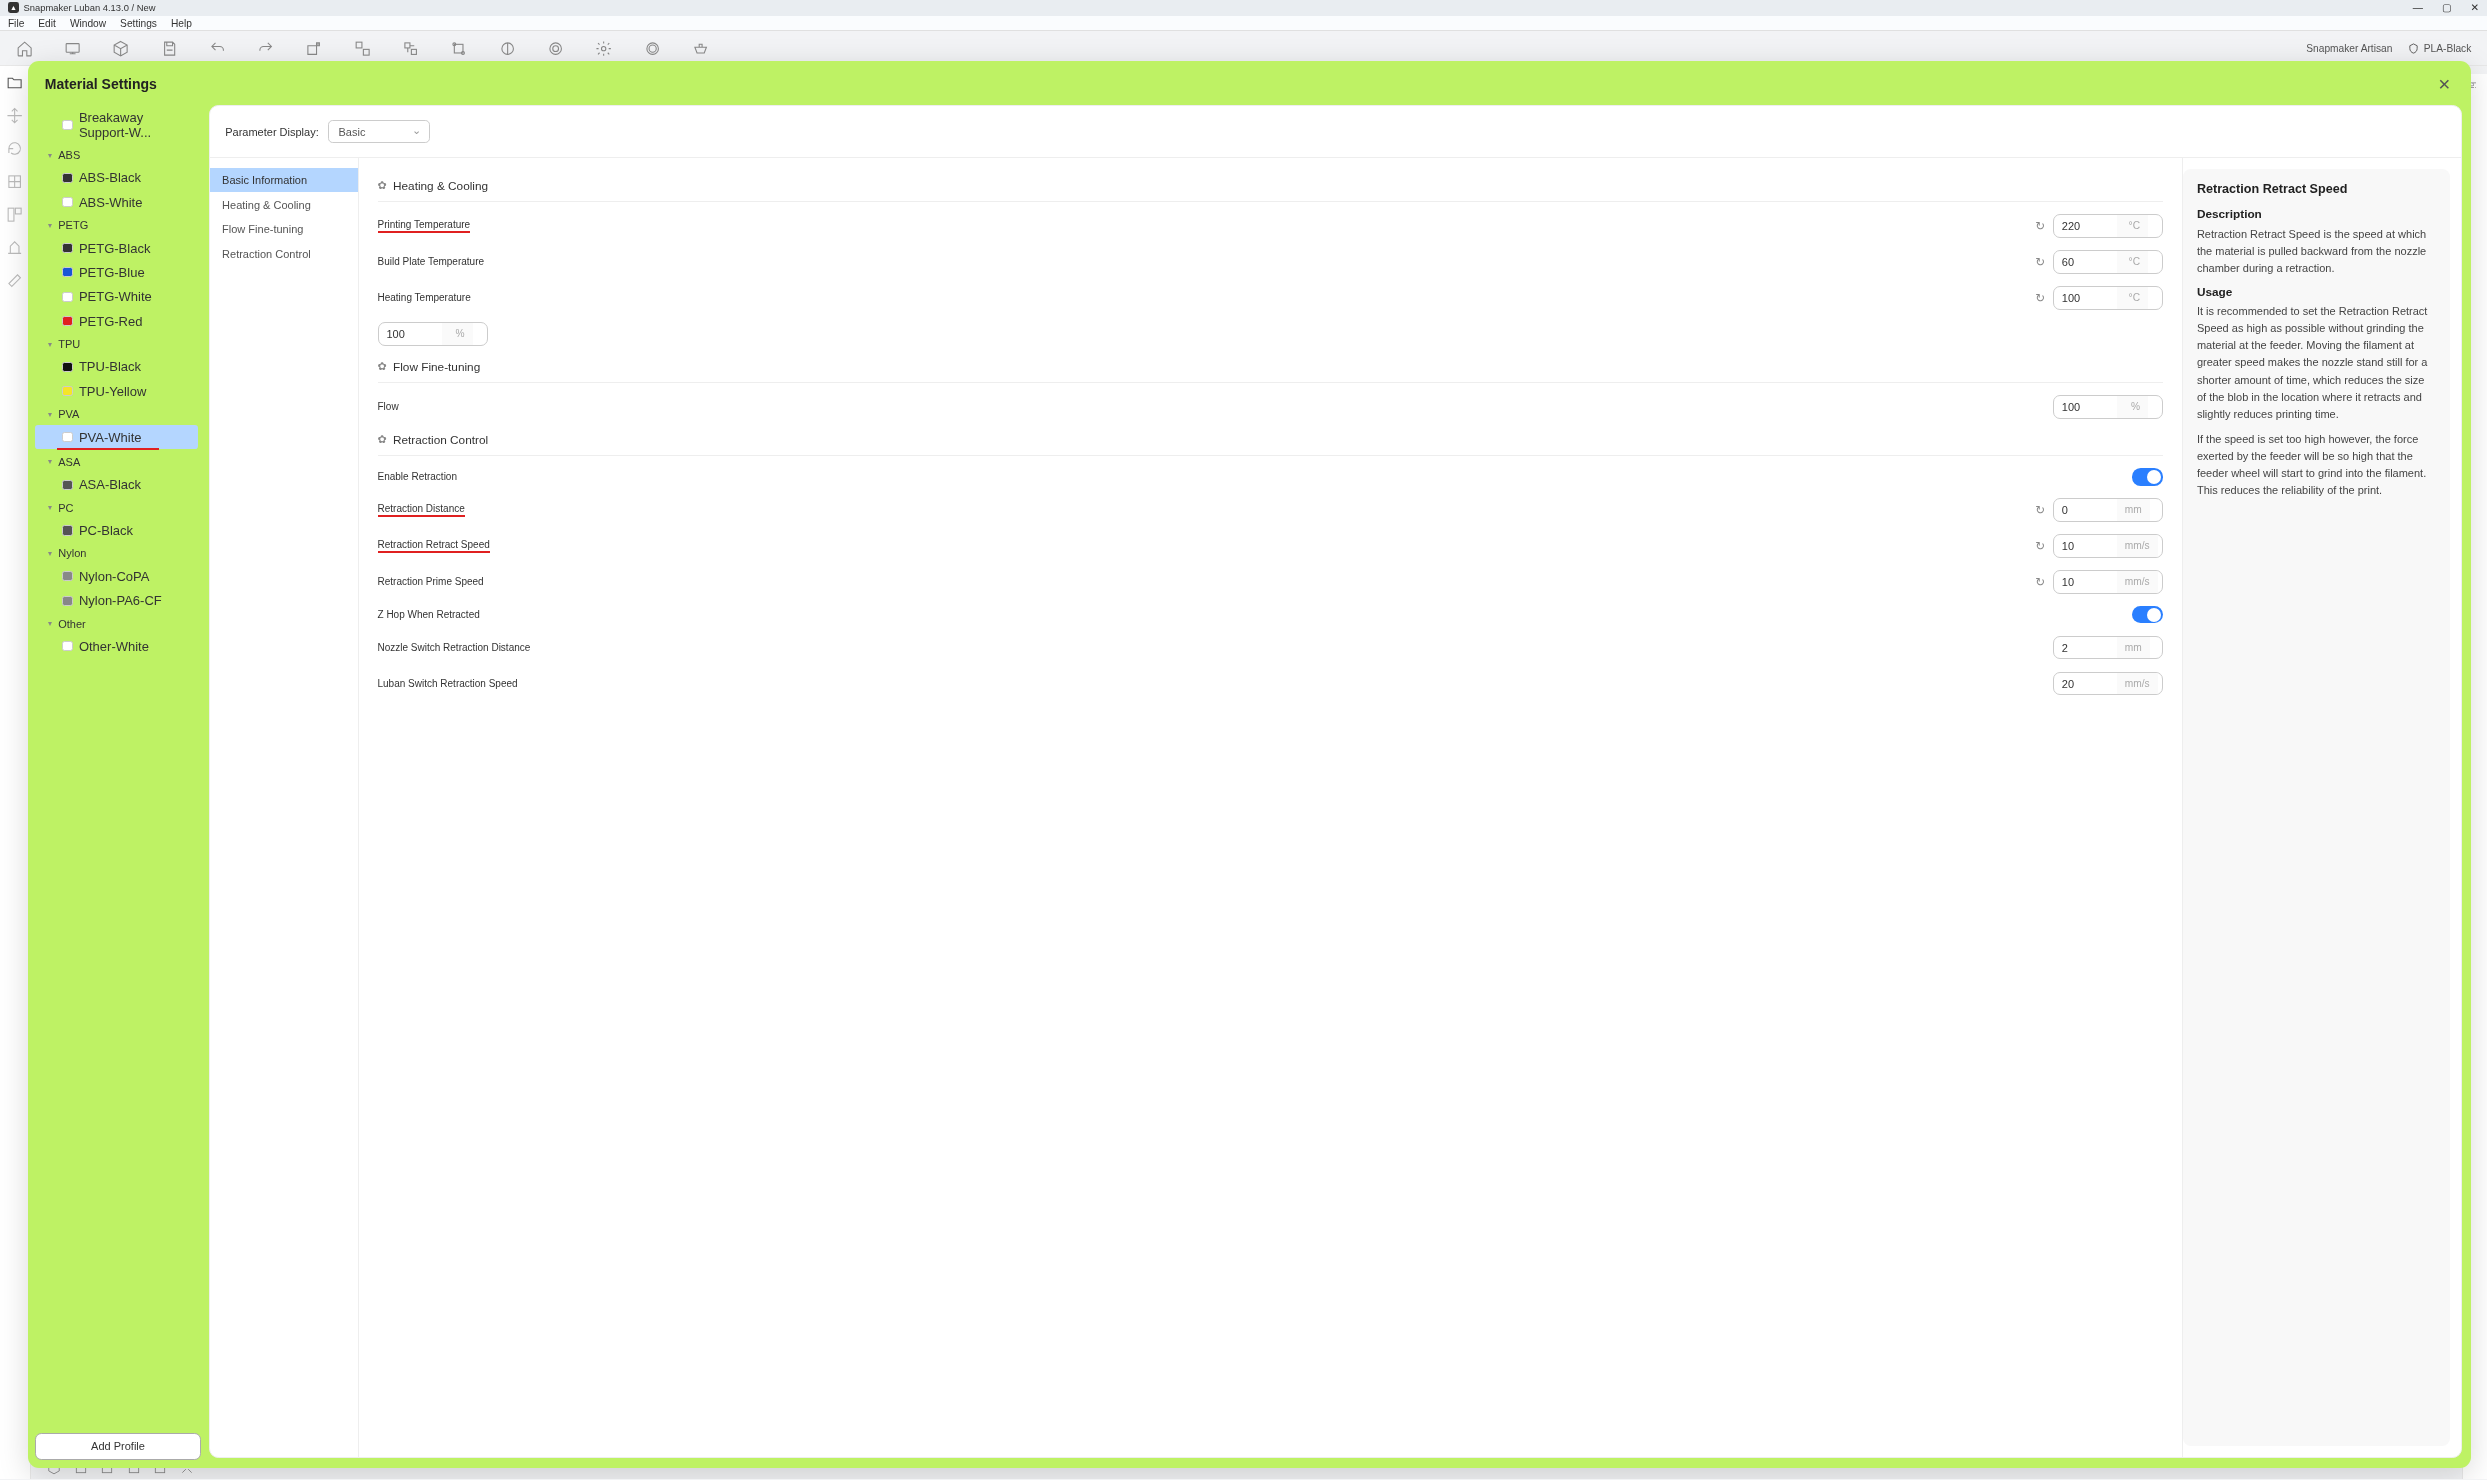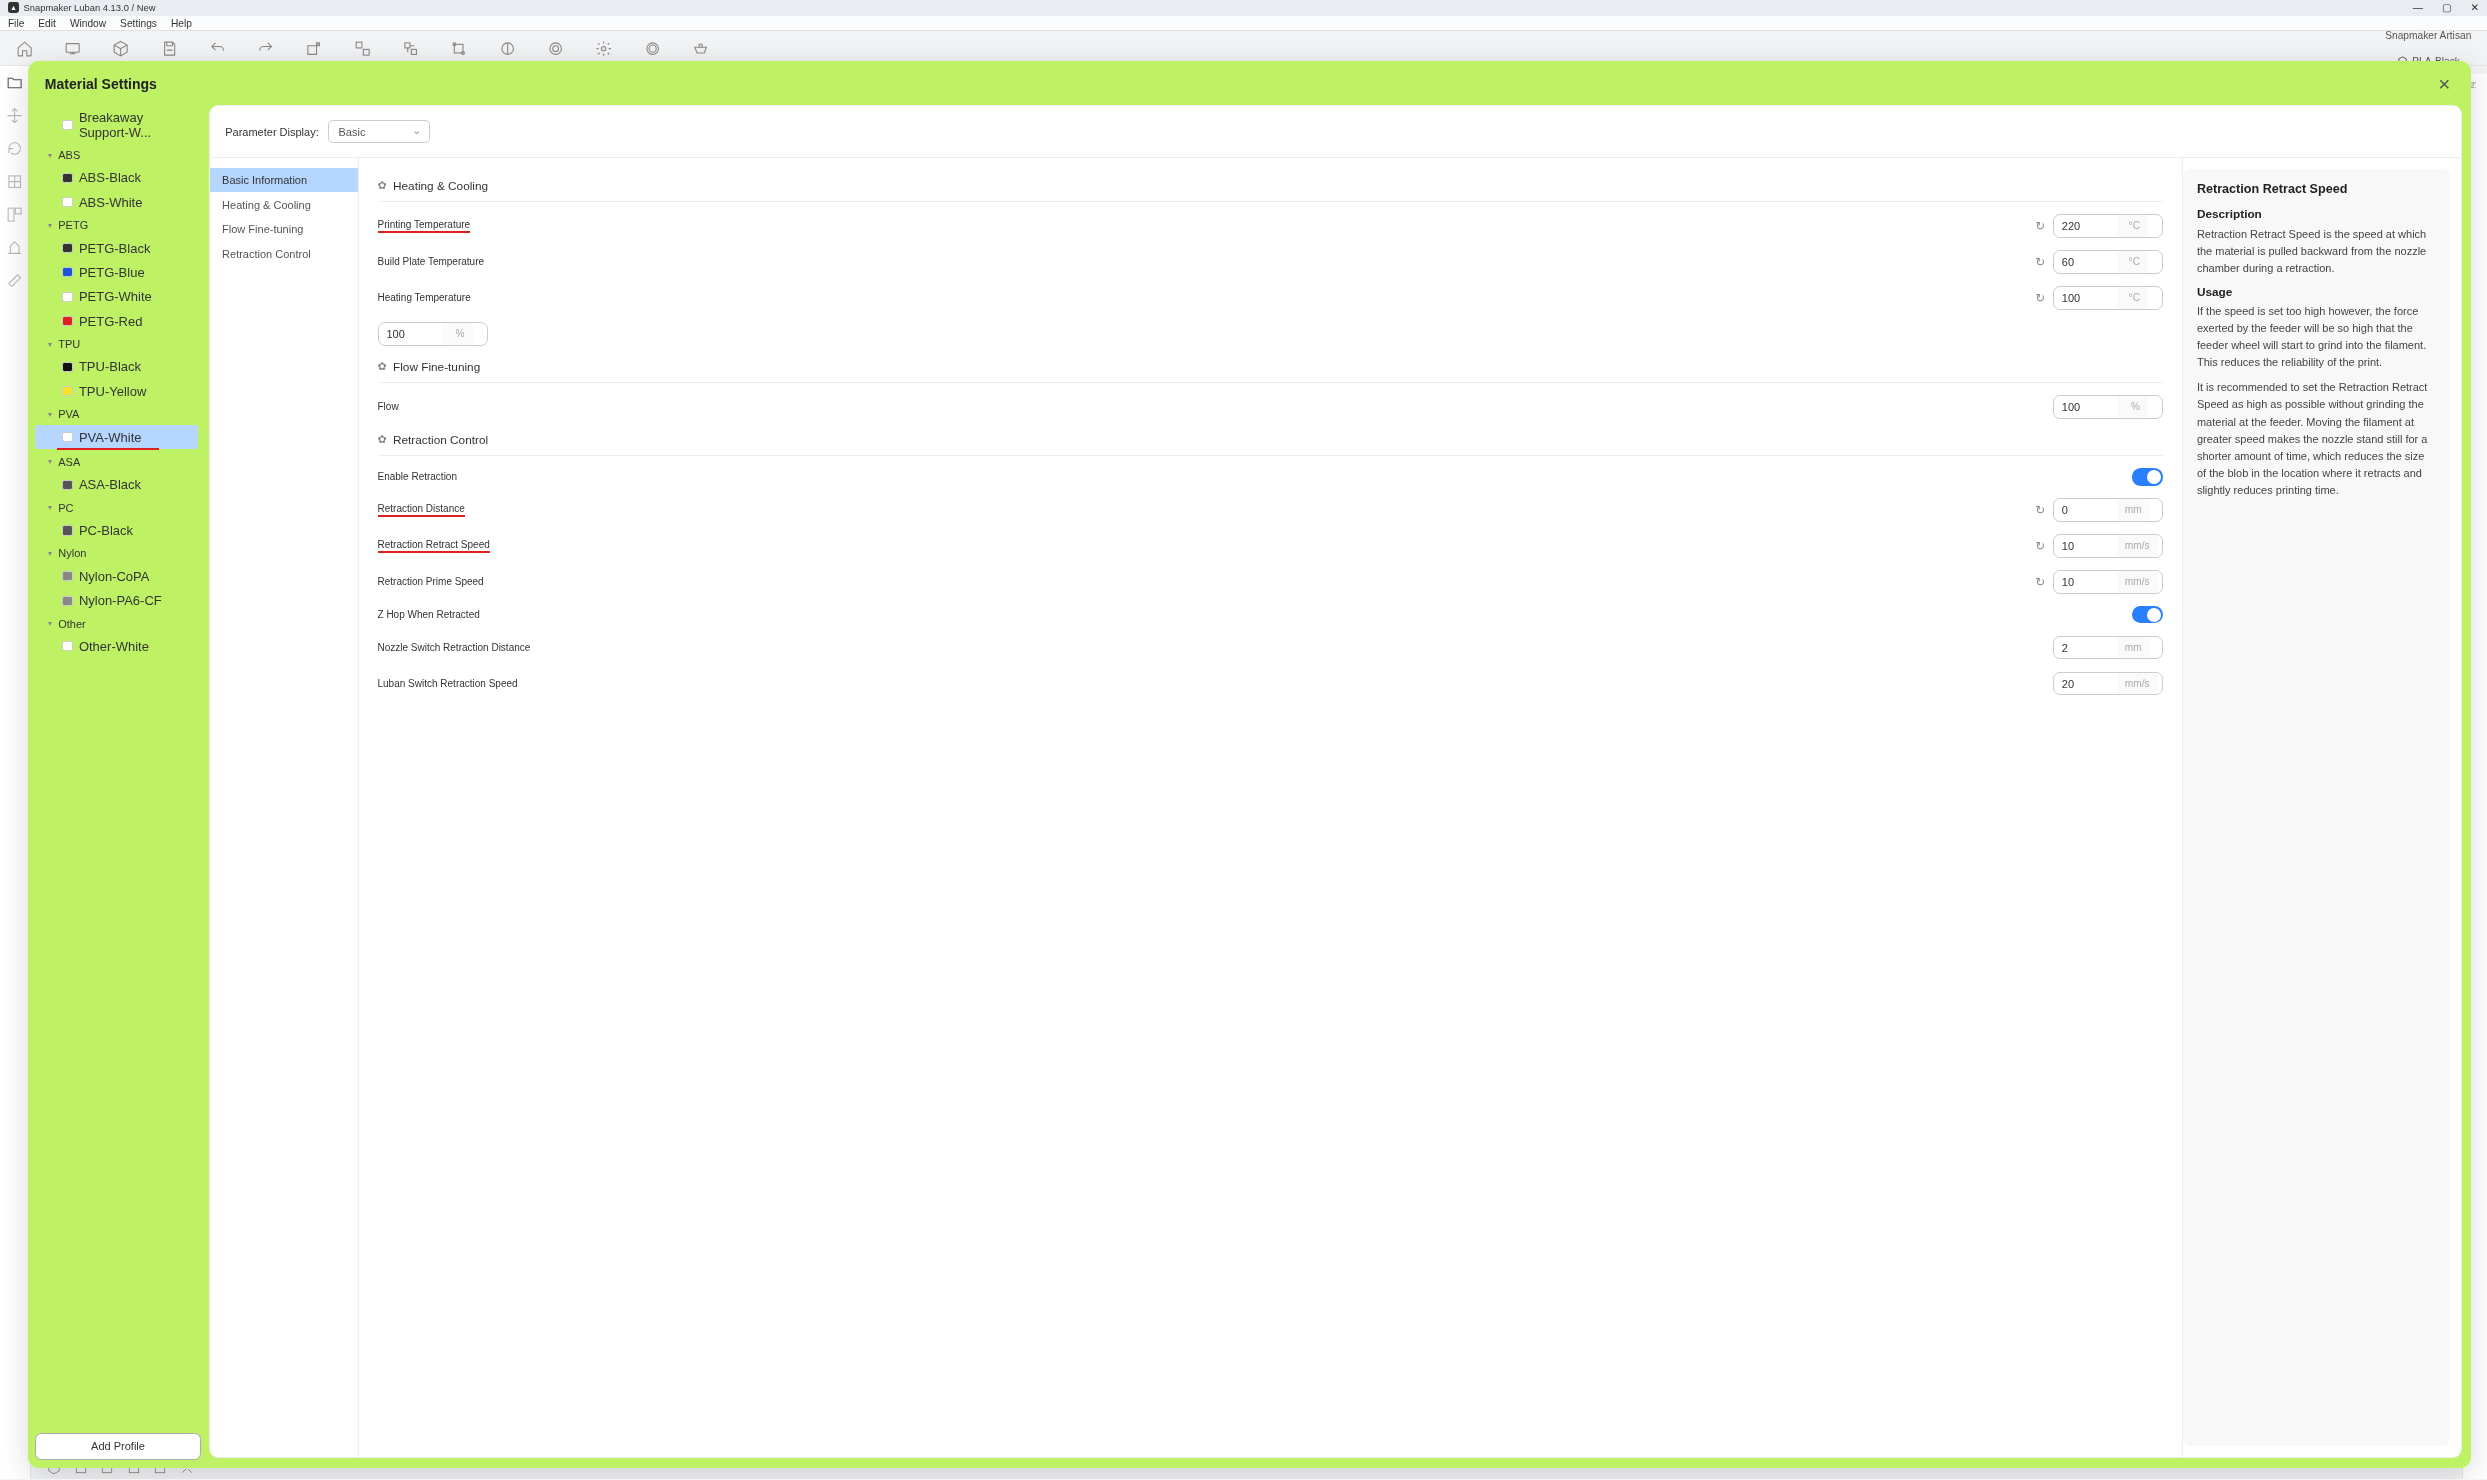--- a/index.html
+++ b/index.html
@@ -13,21 +13,21 @@
     
     
     .menubar { height: 15.7px; background: #fafcfe; border-bottom: 0.8px solid #e0e0e0; display: flex; align-items: center; padding: 0 7.9px; gap: 14px; font-size: 10.2px; color: #333; }
     .menubar-item { cursor: pointer; }
     
     
     .toolbar { height: 35px; background: #f2f3f5; border-bottom: 0.8px solid #e8e8e8; display: flex; align-items: center; padding: 0 15.7px; gap: 31px; }
     .toolbar-group { display: flex; gap: 31px; align-items: center; }
     .toolbar-icon { width: 17.3px; height: 17.3px; color: #888; cursor: pointer; display: flex; align-items: center; justify-content: center; }
     .toolbar-icon svg { width: 100%; height: 100%; fill: none; stroke: currentColor; stroke-width: 1.5; }
-    .toolbar-right { margin-left: auto; display: flex; align-items: center; gap: 15.7px; font-size: 10.2px; color: #555; flex-direction: column; }
+    .toolbar-right { margin-left: auto; display: flex; align-items: center; gap: 15.7px; font-size: 10.2px; color: #555; }
     .toolbar-right-item { display: flex; align-items: center; gap: 4.7px; }
     
     
     .main-layout { position: relative; height: calc(100vh - 67px); }
     
     
     .left-sidebar { position: absolute; left: 0; top: 0; width: 31px; height: 100%; background: #fff; border-right: 0.8px solid #e8e8e8; display: flex; flex-direction: column; align-items: center; padding-top: 7.9px; gap: 15.7px; }
     .left-sidebar-icon { width: 17.3px; height: 17.3px; color: #bbb; cursor: pointer; }
     
     
@@ -478,21 +478,21 @@
                   <span class="setting-unit">mm/s</span>
                 </div>
               </div>
             </div>
 
           <div class="info-panel">
             <div class="info-title">Retraction Retract Speed</div>
             <div class="info-section-title">Description</div>
             <div class="info-text">Retraction Retract Speed is the speed at which the material is pulled backward from the nozzle chamber during a retraction.</div>
             <div class="info-section-title">Usage</div>
+            <div class="info-text">It is recommended to set the Retraction Retract Speed as high as possible without grinding the material at the feeder. Moving the filament at greater speed makes the nozzle stand still for a shorter amount of time, which reduces the size of the blob in the location where it retracts and slightly reduces printing time.</div>
             <div class="info-text">If the speed is set too high however, the force exerted by the feeder will be so high that the feeder wheel will start to grind into the filament. This reduces the reliability of the print.</div>
-            <div class="info-text">It is recommended to set the Retraction Retract Speed as high as possible without grinding the material at the feeder. Moving the filament at greater speed makes the nozzle stand still for a shorter amount of time, which reduces the size of the blob in the location where it retracts and slightly reduces printing time.</div>
           </div>
         </div>
       </div>
     </div>
   </div>
 </div>
 
 
 </body></html>

